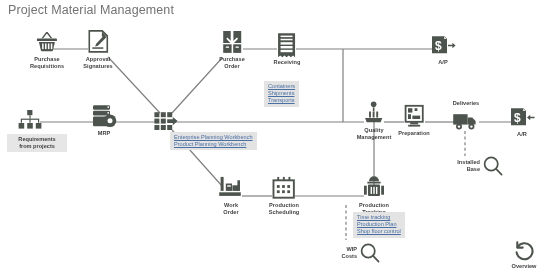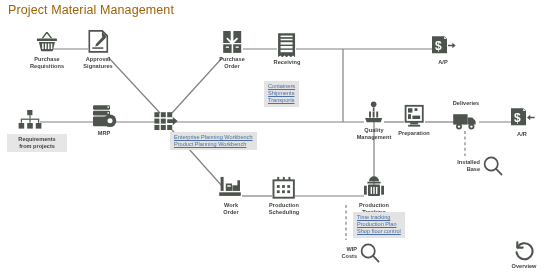--- a/index.html
+++ b/index.html
@@ -5,21 +5,21 @@
   html,body{margin:0;padding:0;background:#ffffff;}
   body{
     width:554px;height:278px;overflow:hidden;
     font-family:"Liberation Sans","DejaVu Sans",sans-serif;
     color:#4a4a4a;
   }
   #canvas{position:relative;width:554px;height:278px;}
 
   .title{
     position:absolute;left:8px;top:3px;
-    font-size:12.5px;color:#a16207;letter-spacing:.1px;white-space:nowrap;
+    font-size:12.5px;color:#737373;letter-spacing:.1px;white-space:nowrap;
   }
 
   
   #wires{position:absolute;left:0;top:0;width:554px;height:278px;}
 
   
   .node{position:absolute;transform:translate(-50%,-50%);text-align:center;}
   .node .ico{display:flex;align-items:center;justify-content:center;height:26px;}
   .node .cap{
     font-size:5.6px;line-height:6.6px;color:#3f3f3f;font-weight:bold;

